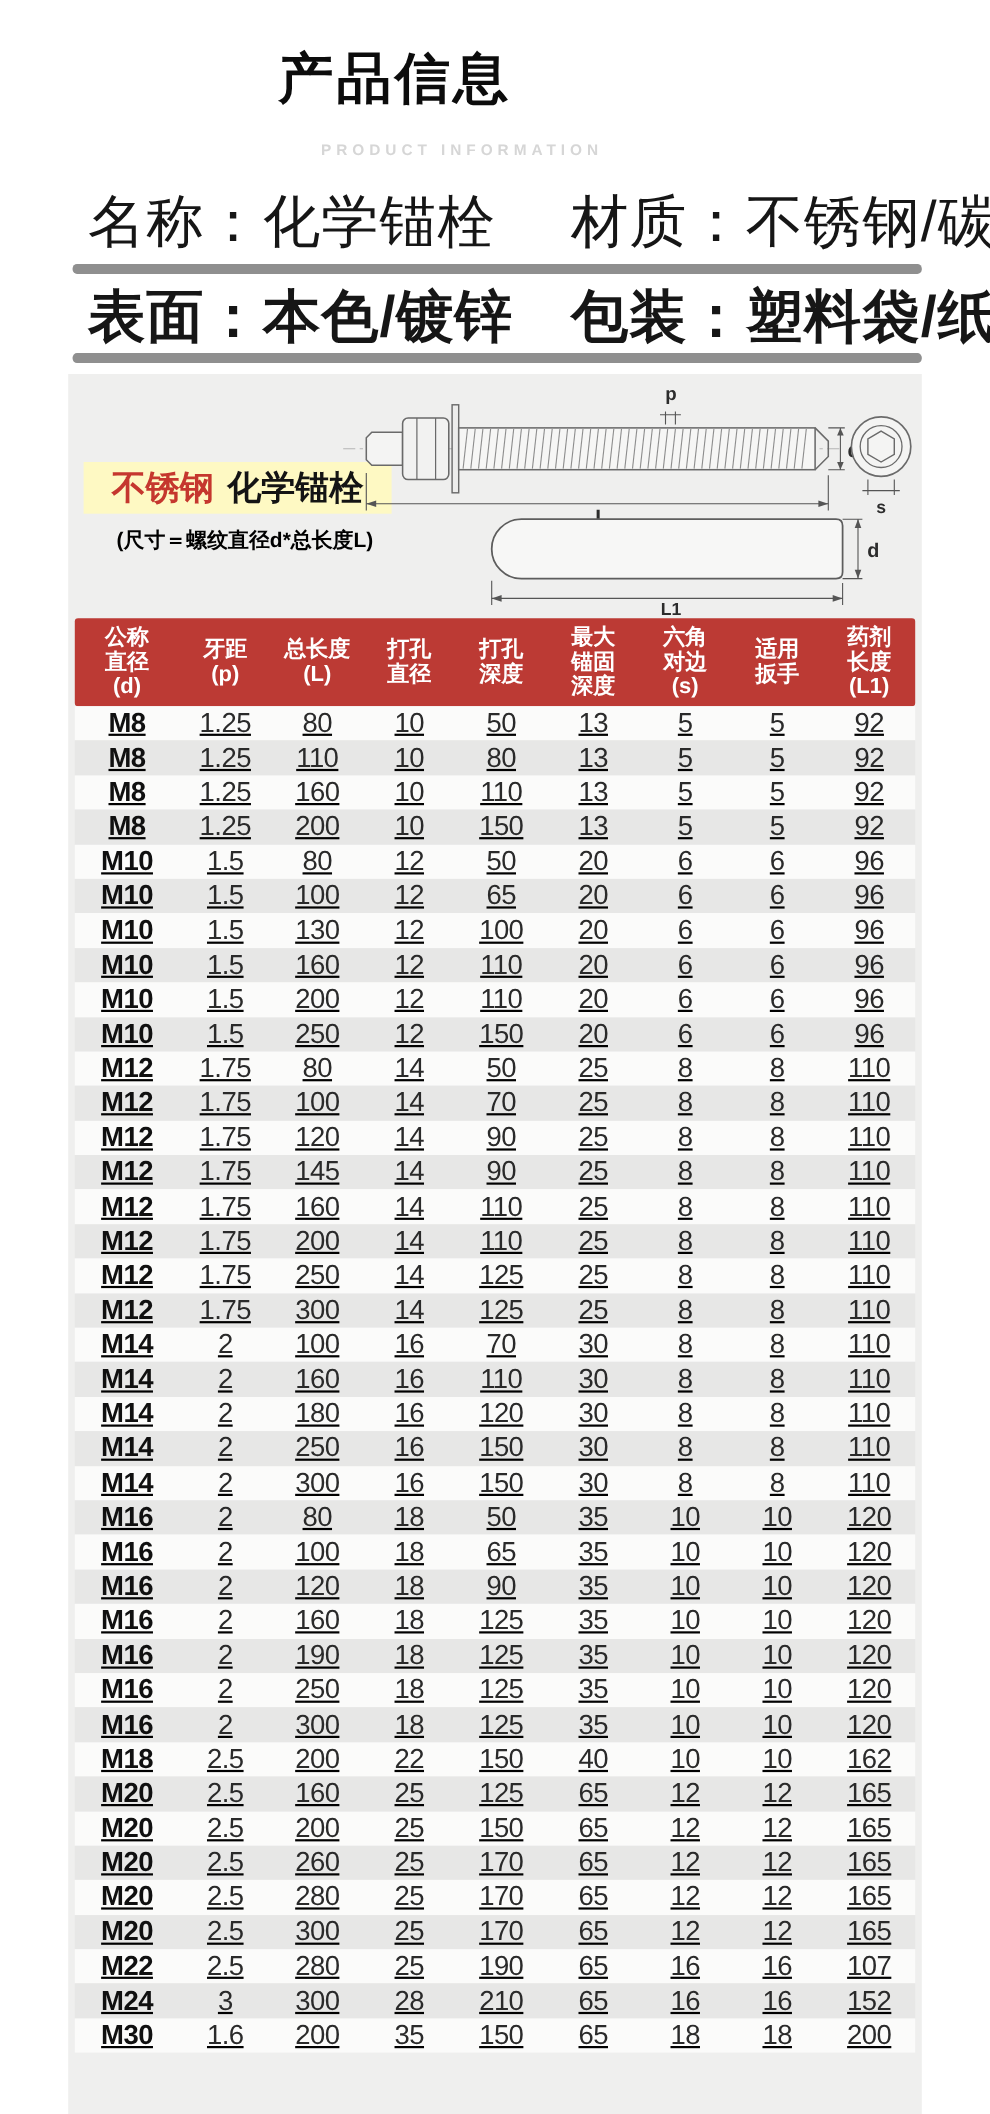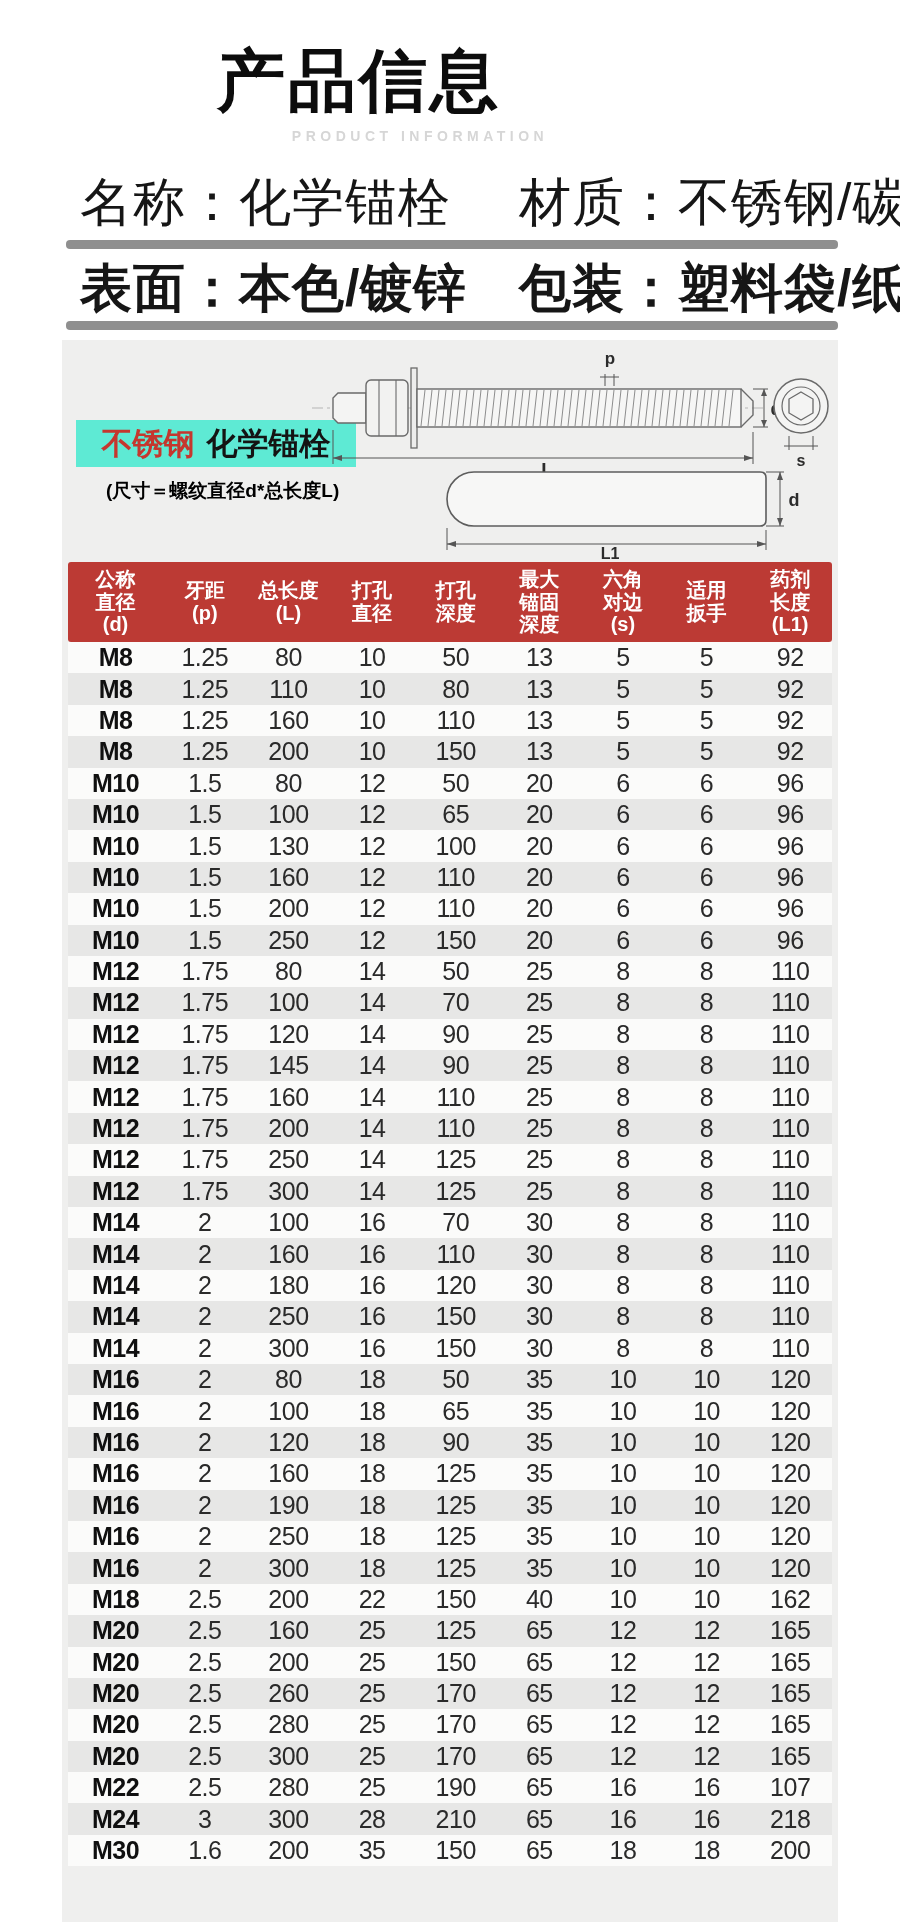--- a/index.html
+++ b/index.html
@@ -5,21 +5,21 @@
   html,body{margin:0;padding:0;}
   body{
     width:900px;height:1922px;position:relative;overflow:hidden;
     background:#ffffff;
     font-family:"Liberation Sans", sans-serif;
     -webkit-font-smoothing:antialiased;
   }
   
   .page-title{
     position:absolute;top:46px;left:0;width:718px;
-    text-align:center;font-size:68px;font-weight:900;color:#0c0c0c;
+    text-align:center;font-size:50px;font-weight:900;color:#0c0c0c;
     letter-spacing:3px;line-height:1;
   }
   .page-subtitle{
     position:absolute;top:128px;left:0;width:840px;
     text-align:center;font-size:14px;font-weight:700;color:#d6d6d6;
     letter-spacing:4.5px;
   }
   
   .info-cell{
     position:absolute;font-size:52px;font-weight:500;color:#161616;
@@ -35,21 +35,21 @@
   }
   .divider-1{top:240px;}
   .divider-2{top:321px;}
   
   .product-panel{
     position:absolute;left:62px;top:340px;width:776px;height:1582px;
     background:#efefee;
   }
   .label-band{
     position:absolute;left:14px;top:80px;width:280px;height:47px;
-    background:#5eead4;display:flex;align-items:center;justify-content:center;
+    background:#fef9c3;display:flex;align-items:center;justify-content:center;
     font-size:31px;font-weight:700;white-space:nowrap;
   }
   .label-red{color:#c5372e;}
   .label-black{color:#141414;padding-left:12px;}
   .size-note{
     position:absolute;left:44px;top:138px;
     font-size:19px;font-weight:700;color:#000000;white-space:nowrap;
   }
   .bolt-svg{position:absolute;left:242px;top:6px;}
   .capsule-svg{position:absolute;left:360px;top:124px;}
@@ -62,21 +62,21 @@
     display:grid;grid-template-columns:95px repeat(8,1fr);
     background:#bc3a34;border-radius:3px;height:80px;
     align-items:center;
   }
   .th{
     text-align:center;color:#ffffff;font-size:20px;font-weight:700;line-height:1.14;
   }
   .t-body{width:100%;}
   .tr{
     display:grid;grid-template-columns:95px repeat(8,1fr);
-    height:31.4px;align-items:center;
+    height:31.4px;align-items:center;text-decoration:underline;
   }
   .tr.odd{background:#fbfbfa;}
   .tr.even{background:#e7e7e6;}
   .td{
     text-align:center;font-size:25px;color:#2a2a2a;line-height:1;
     letter-spacing:-0.5px;
   }
   .td.size-col{font-weight:700;color:#101010;}
 </style>
 </head>
@@ -666,21 +666,21 @@
         </div>
         <div class="tr even">
           <div class="td size-col">M24</div>
           <div class="td">3</div>
           <div class="td">300</div>
           <div class="td">28</div>
           <div class="td">210</div>
           <div class="td">65</div>
           <div class="td">16</div>
           <div class="td">16</div>
-          <div class="td">218</div>
+          <div class="td">152</div>
         </div>
         <div class="tr odd">
           <div class="td size-col">M30</div>
           <div class="td">1.6</div>
           <div class="td">200</div>
           <div class="td">35</div>
           <div class="td">150</div>
           <div class="td">65</div>
           <div class="td">18</div>
           <div class="td">18</div>

